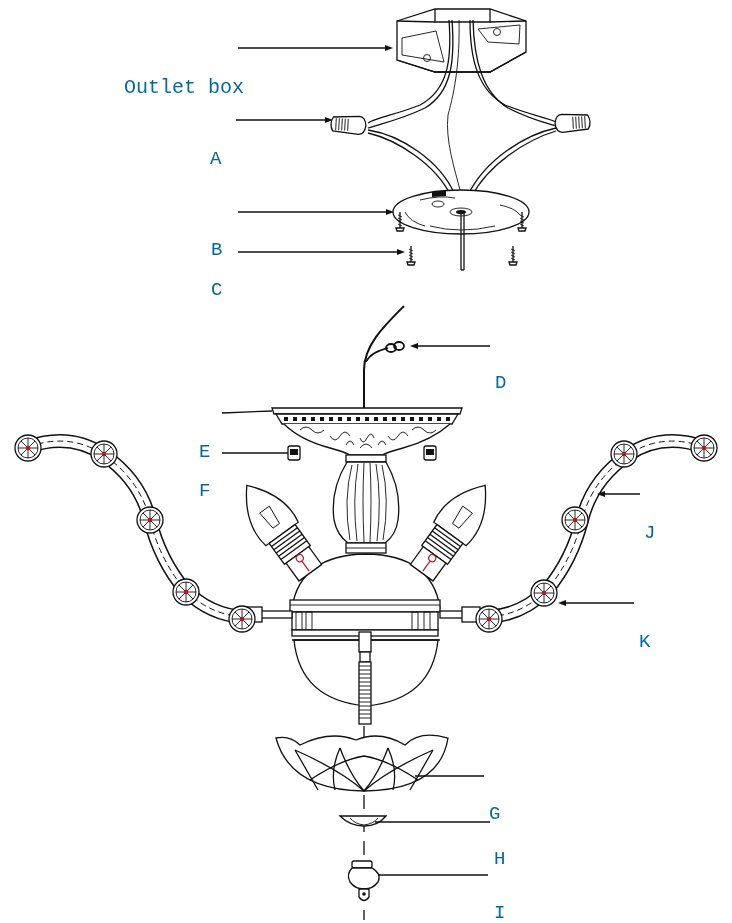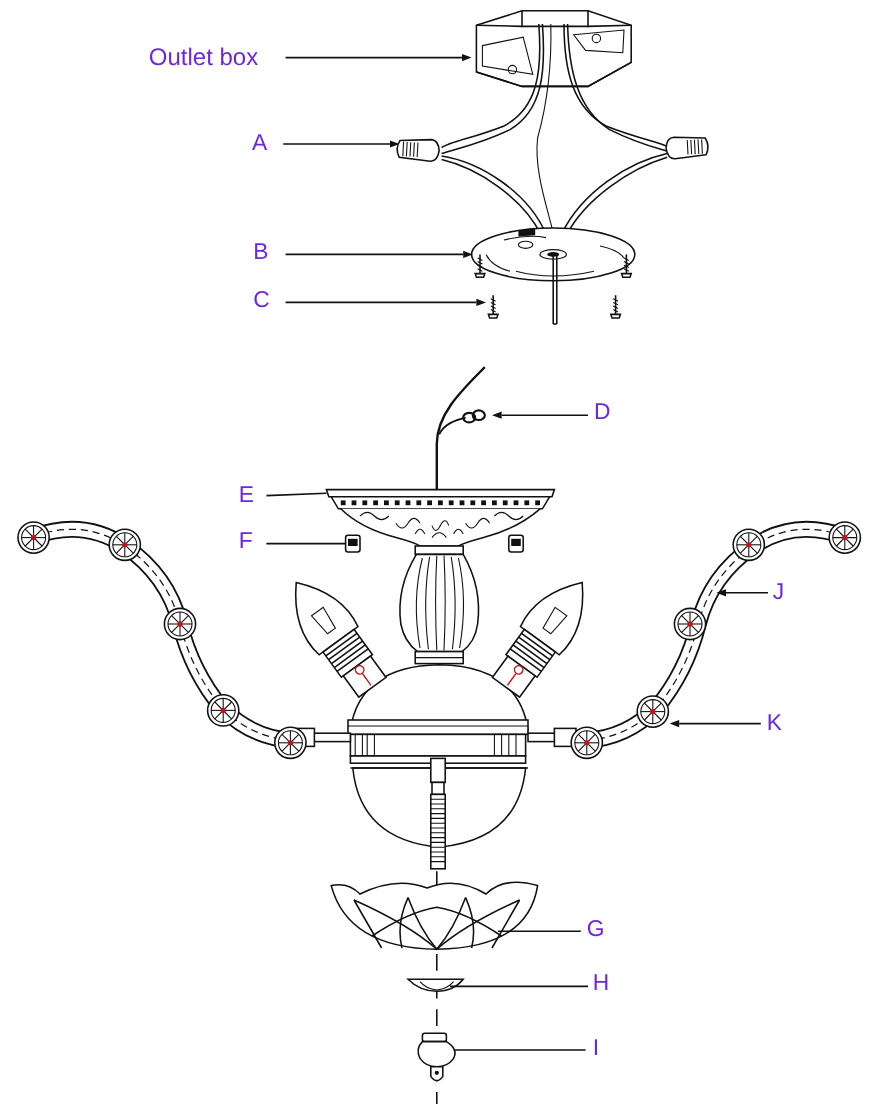--- a/index.html
+++ b/index.html
@@ -1,18 +1,18 @@
 <!DOCTYPE html>
 <html><head>
 <meta charset="utf-8">
 <style>
   html, body { margin: 0; padding: 0; background: #ffffff; }
   body { width: 732px; height: 923px; overflow: hidden; position: relative; font-family: "Liberation Sans", sans-serif; }
   #diagram { position: absolute; left: 0; top: 0; width: 732px; height: 923px; }
-  .lbl { position: absolute; font-family: Liberation Sans, sans-serif; font-size: 19px; color: #6d28d9; line-height: 1; white-space: nowrap; }
+  .lbl { position: absolute; font-family: Liberation Mono, monospace; font-size: 19px; color: #0369a1; line-height: 1; white-space: nowrap; margin-top: 40px; }
   .lbl.big { font-size: 20px; }
   svg .s { fill: none; stroke: #111; stroke-width: 1.3; }
   svg .t { fill: none; stroke: #111; stroke-width: 0.9; }
   svg .w { fill: #fff; stroke: #111; stroke-width: 1.3; }
   svg .k { fill: #111; }
   svg .r { fill: #c0141c; }
   svg .rl { stroke: #c0141c; stroke-width: 1.2; fill: none; }
   svg .dash { stroke: #111; stroke-width: 1.3; stroke-dasharray: 14 9; fill: none; }
   svg .arrow { fill: #111; }
 </style>

